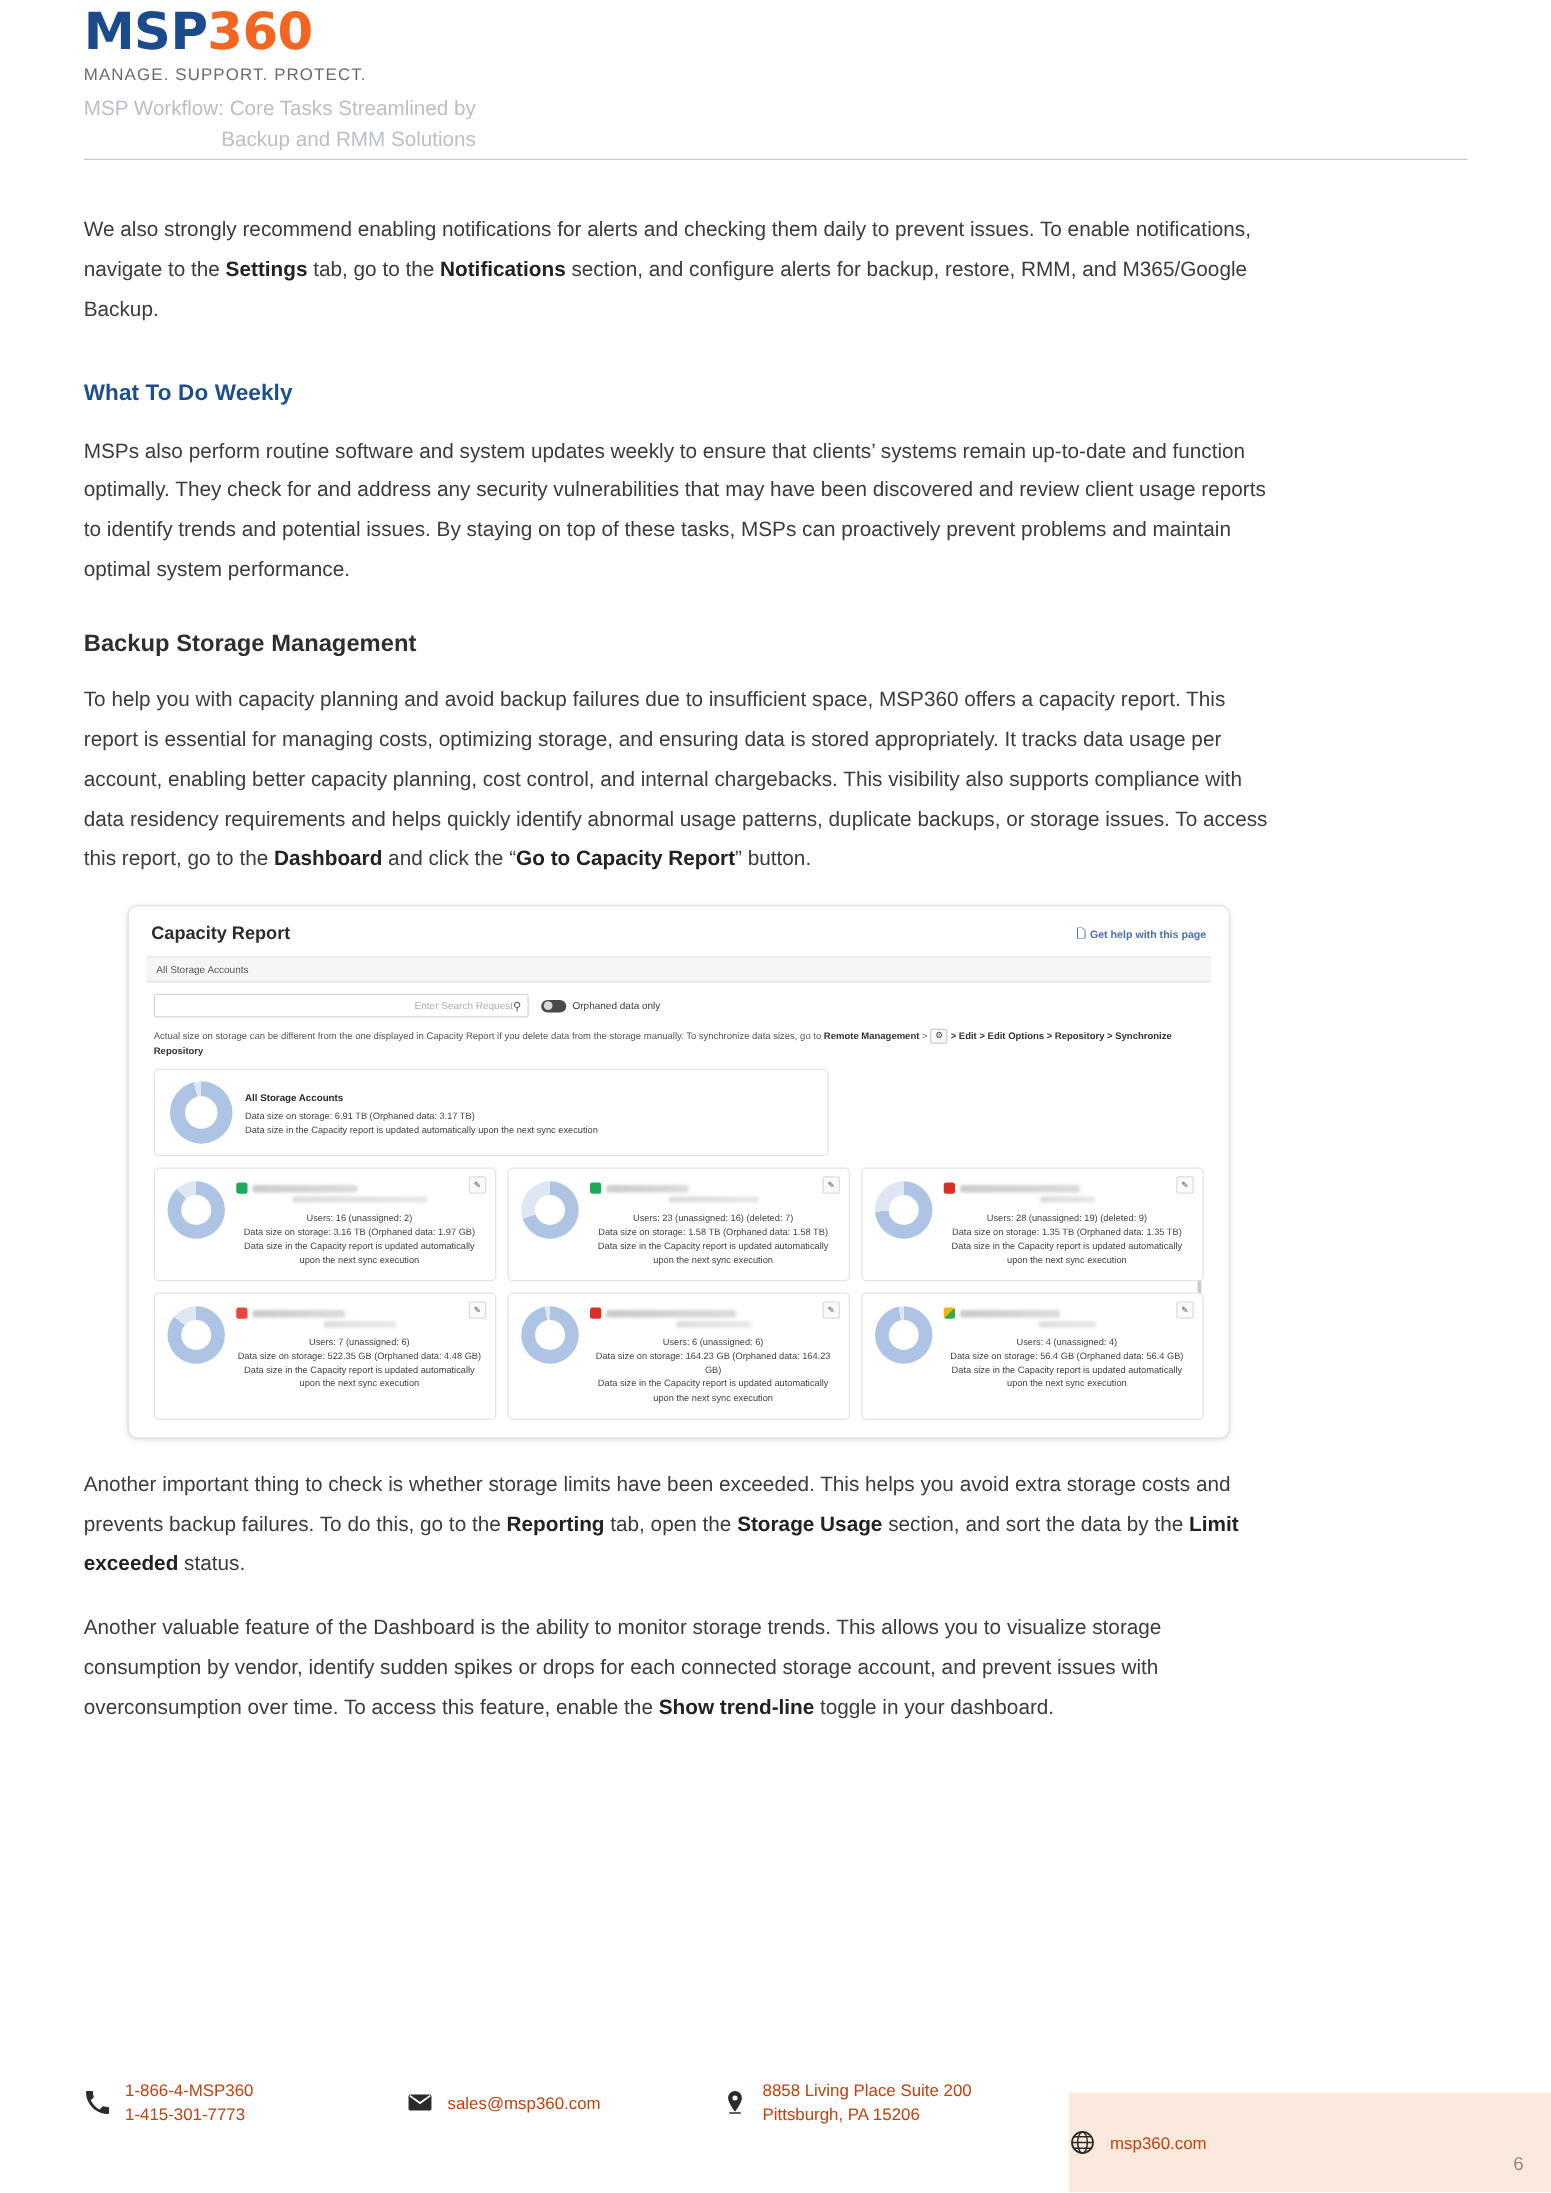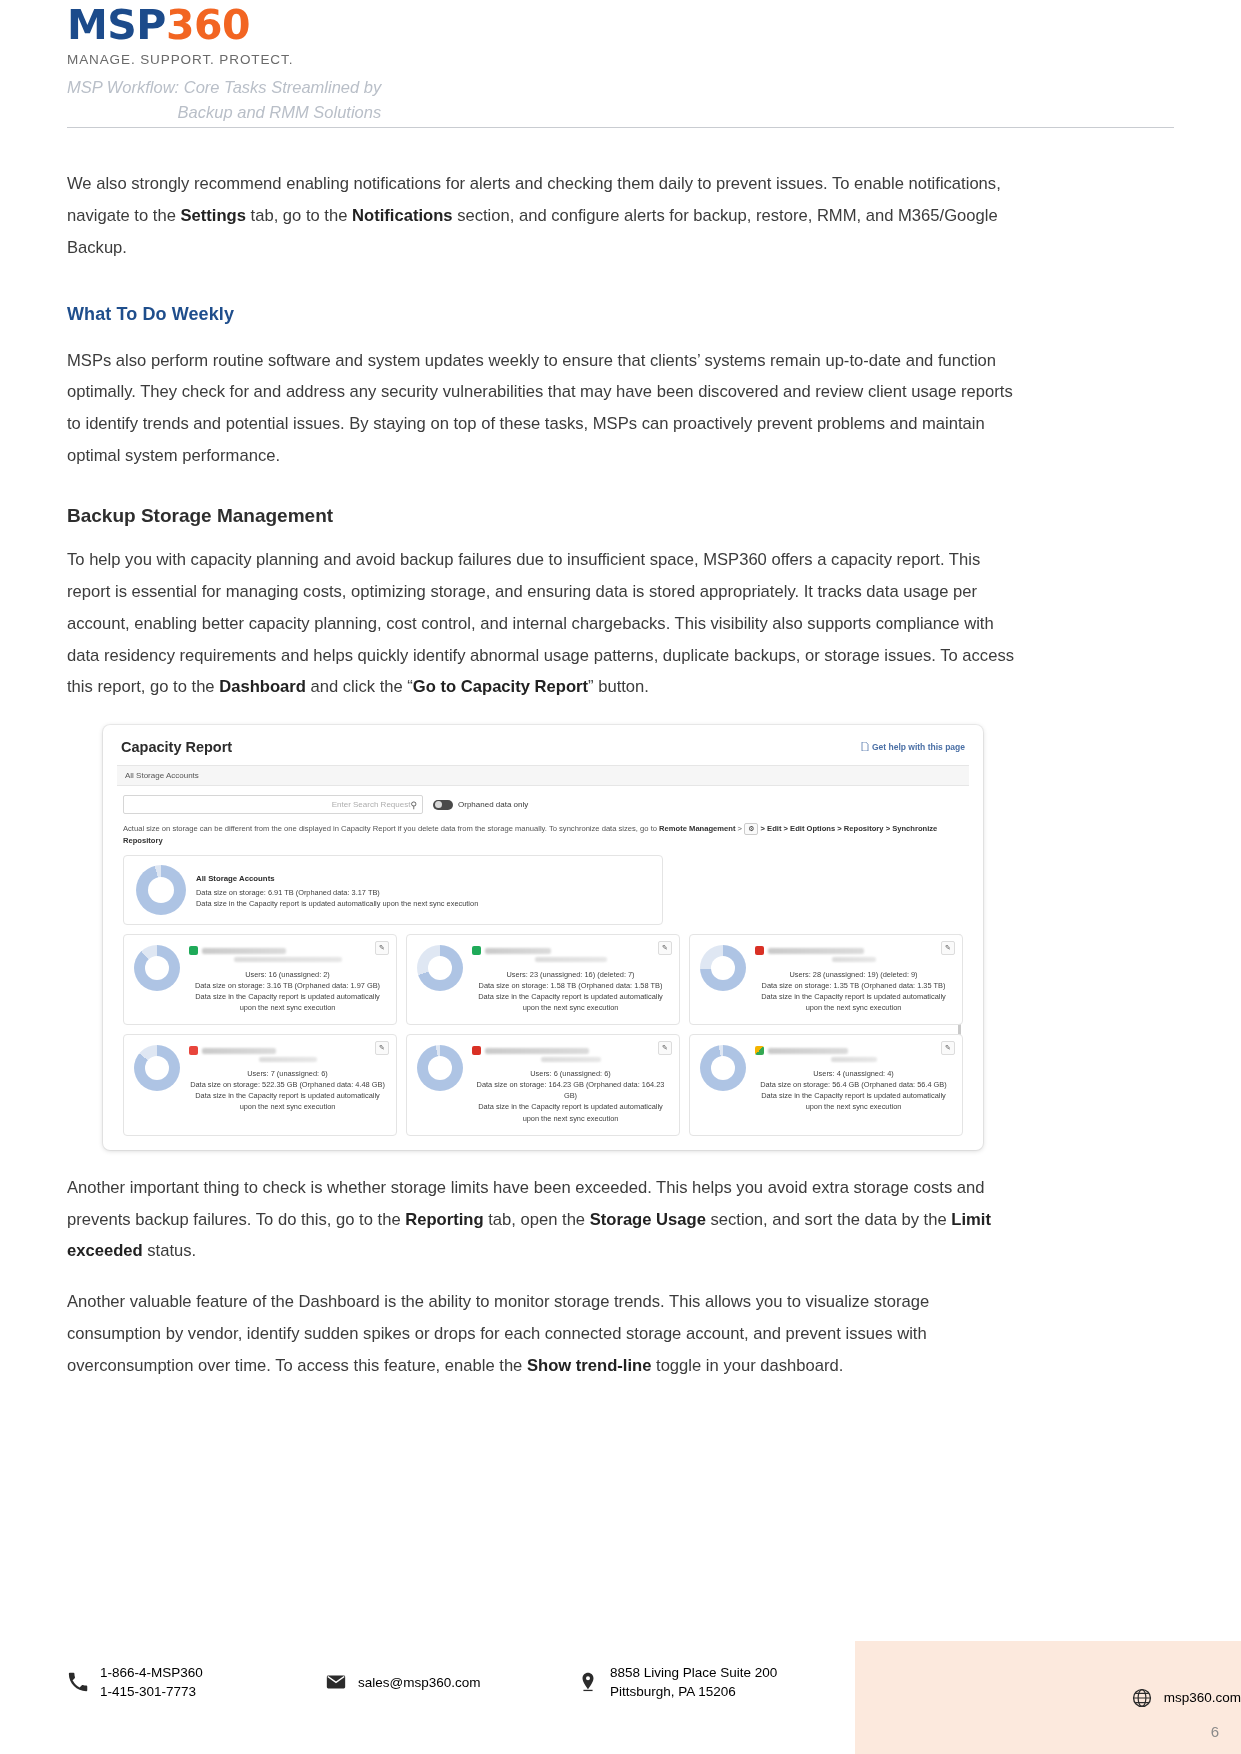--- a/index.html
+++ b/index.html
@@ -21,21 +21,21 @@
     font-family: "DejaVu Sans", sans-serif;
   }
   .logo-msp { color: #1c4b8b; }
   .logo-360 { color: #f26522; }
   .logo-tagline {
     margin-top: 6px; font-size: 13.5px; letter-spacing: 0.9px;
     color: #6a6a6a; font-family: "Liberation Sans", sans-serif;
   }
   .header-title {
     text-align: right; font-size: 16.5px; line-height: 1.55;
-    color: #b9bfc8; max-width: 420px; padding-top: 8px; font-style: italic;
+    color: #b9bfc8; max-width: 420px; padding-top: 8px;
   }
   .header-rule {
     position: absolute; top: 127px; left: 67px; right: 67px;
     height: 1px; background: #c9ccd1;
   }
 
   
   .content {
     position: absolute; top: 168px; left: 67px; width: 952px;
   }
@@ -155,32 +155,32 @@
   .summary-title { font-size: 7.8px; font-weight: 700; color: #2b2b2b; margin-bottom: 2px; }
   .scrollbar {
     position: absolute; right: 2px; top: 0; width: 3px; height: 120px;
     background: #c9c9c9; border-radius: 2px;
   }
 
   
   .footer {
     position: absolute; left: 67px; right: 67px; bottom: 52px;
     display: flex; align-items: center; gap: 0;
-    font-size: 13.5px; color: #000000;
+    font-size: 13.5px; color: #c2410c;
   }
   .f-item { display: flex; align-items: center; gap: 11px; }
   .f-phone { width: 258px; }
   .f-mail  { width: 252px; }
   .f-addr  { width: 268px; }
   .f-lines { line-height: 1.45; }
   .f-ic { width: 22px; height: 22px; flex: 0 0 22px; color: #2b2b2b; }
   .web-badge {
     position: absolute; right: -67px; bottom: -52px;
-    width: 386px; height: 113px; background: #fce9dd;
-    display: flex; align-items: center; justify-content: flex-end; gap: 11px;
+    width: 386px; height: 80px; background: #fce9dd;
+    display: flex; align-items: center; justify-content: flex-start; gap: 11px;
   }
   .page-num {
     position: absolute; right: 22px; bottom: 14px;
     font-size: 15px; color: #8a8a8a;
   }
 </style>
 </head>
 <body>
 
 <div class="page-header">

